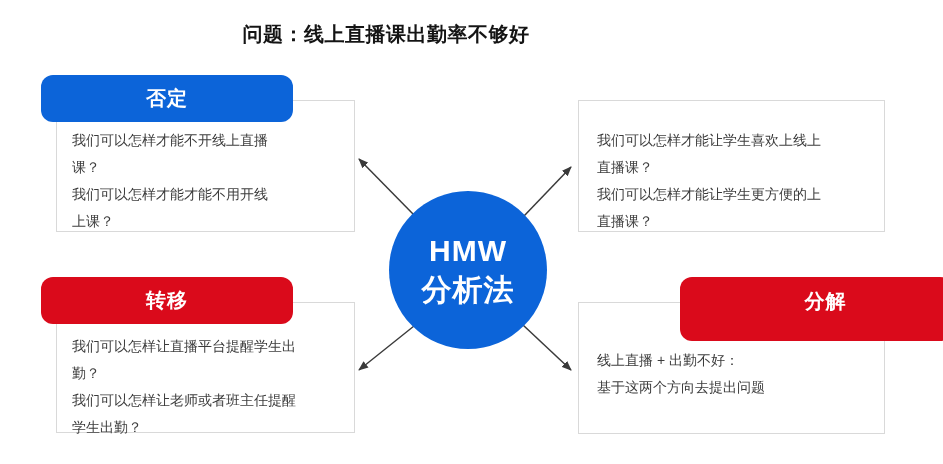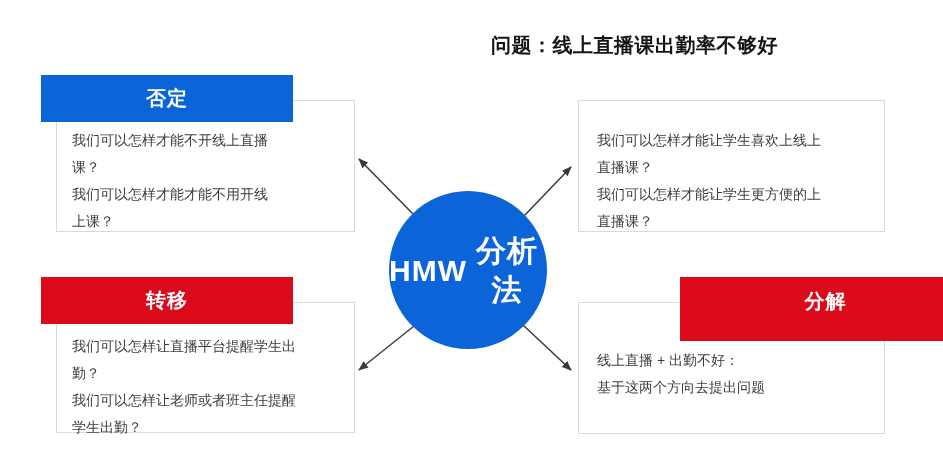--- a/index.html
+++ b/index.html
@@ -5,24 +5,24 @@
   html,body{margin:0;padding:0;background:#ffffff;}
   .canvas{
     position:relative;
     width:943px;height:464px;
     background:#ffffff;
     font-family:"Liberation Sans","DejaVu Sans",sans-serif;
     overflow:hidden;
   }
   .title{
     position:absolute;left:0;top:16px;width:762px;
-    text-align:right;
+    text-align:center;
     font-size:20px;font-weight:bold;color:#141414;
     letter-spacing:0.5px;
-    margin:16px;
+    margin:5px;
   }
   
   .qbox{
     position:absolute;
     background:#ffffff;
     border:1px solid #d9d9d9;
     box-sizing:border-box;
     z-index:1;
   }
   .b-tl{left:56px;top:100px;width:299px;height:132px;padding:26px 12px 0 15px;}
@@ -35,44 +35,44 @@
     white-space:pre-line;
   }
   
   .qheader{
     position:absolute;
     height:47px;line-height:47px;
     text-align:center;
     color:#ffffff;font-size:20px;font-weight:bold;
     letter-spacing:1px;
     z-index:2;
+    border-radius:12px;
   }
   .h-blue{background:#0c64d9;}
   .h-red{background:#da0a1b;}
   .h-tl{left:41px;top:75px;width:252px;}
   .h-tr{left:650px;top:75px;width:253px;}
   .h-bl{left:41px;top:277px;width:252px;}
   .h-br{left:680px;top:277px;width:253px;height:64px;line-height:48px;padding-left:19px;}
   
   .arrows{
     position:absolute;left:0;top:0;width:943px;height:464px;
     z-index:3;pointer-events:none;
   }
   
   .circle{
     position:absolute;
     left:389px;top:191px;width:158px;height:158px;
     border-radius:50%;
     background:#0c64d9;
     z-index:4;
-    display:flex;flex-direction:row;align-items:center;justify-content:center;
+    display:flex;flex-direction:column;align-items:center;justify-content:center;
     color:#ffffff;font-weight:bold;
     font-size:30px;line-height:39px;
     letter-spacing:1px;
-    text-align:center;
   }
 </style>
 </head>
 <body>
 
 <div class="canvas">
 
   <h1 class="title">问题：线上直播课出勤率不够好</h1>
 
   <div class="qbox b-tl">

